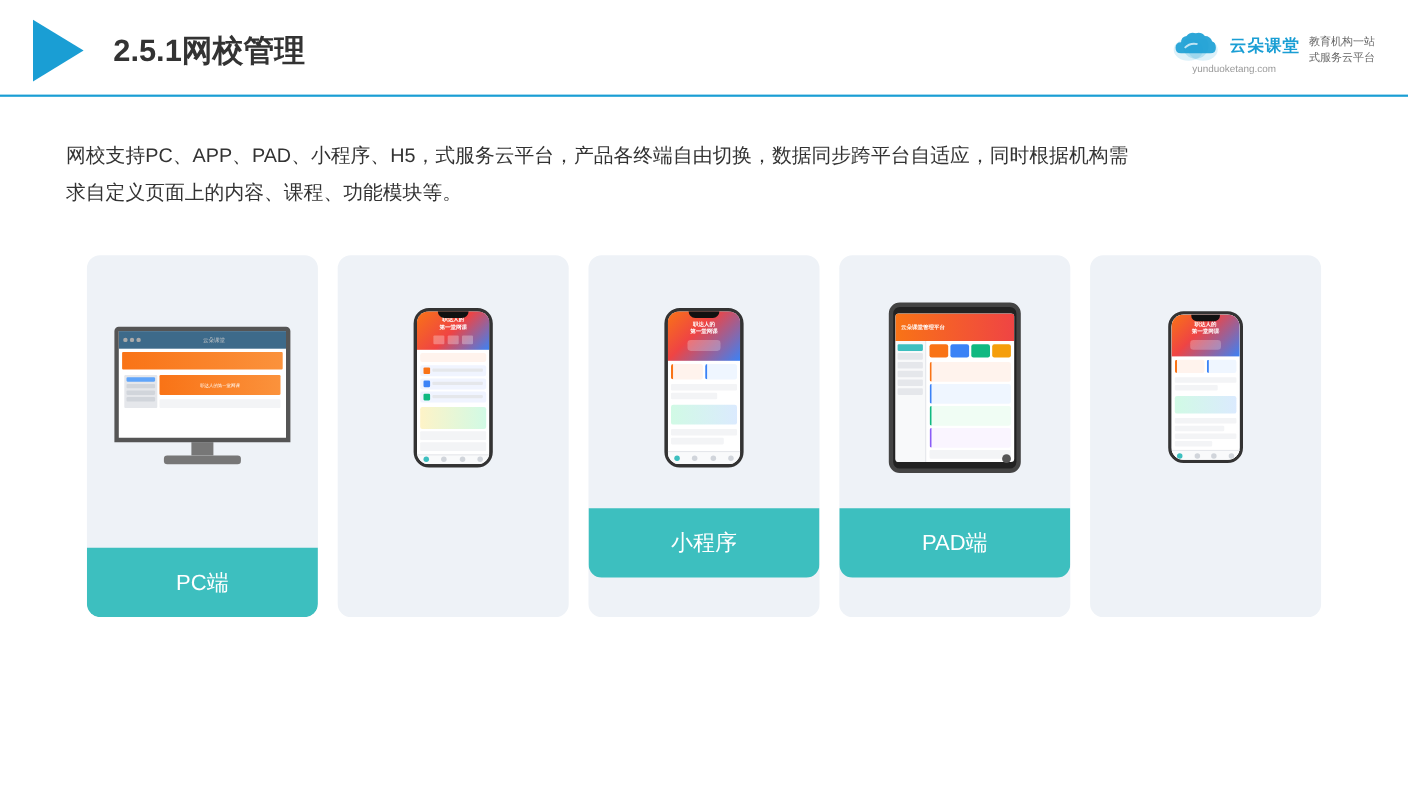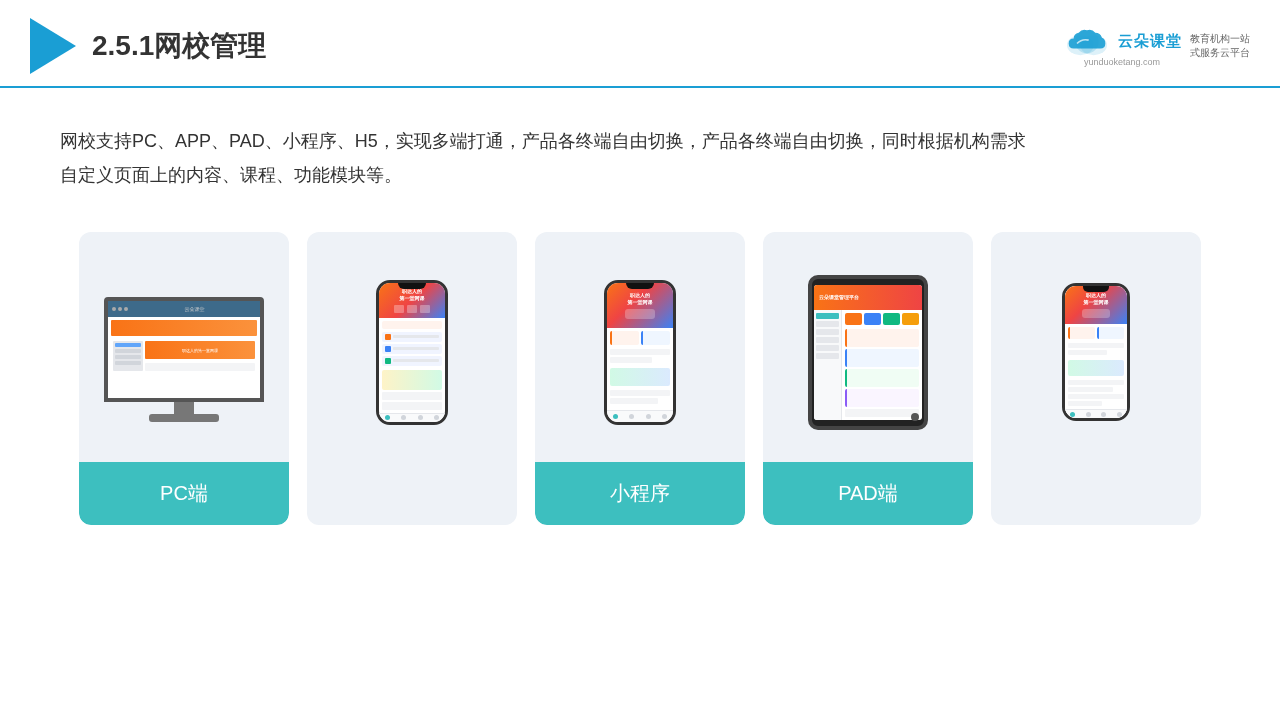--- a/index.html
+++ b/index.html
@@ -15,21 +15,21 @@
     .header {
       display: flex;
       align-items: center;
       justify-content: space-between;
       padding: 18px 30px 12px 30px;
       border-bottom: 2px solid #1a9ed4;
     }
     .header-left {
       display: flex;
       align-items: center;
-      gap: 16px;
+      gap: 27px;
     }
     .logo-triangle {
       width: 0;
       height: 0;
       border-top: 28px solid transparent;
       border-bottom: 28px solid transparent;
       border-left: 46px solid #1a9ed4;
     }
     .page-title {
       font-size: 28px;
@@ -441,26 +441,26 @@
         </svg>
         <span class="brand-name">云朵课堂</span>
       </div>
       <span class="brand-url">yunduoketang.com</span>
     </div>
     <span class="brand-sub">教育机构一站<br>式服务云平台</span>
   </div>
 </div>
 
 <div class="description">
-  <span>网校支持PC、APP、PAD、小程序、H5，实现多端打通，产品各终端自由切换，产品各终端自由切换，同时根据机构需求自定义页面上的内容、课程、功能模块等。</span>
+  <span>网校支持PC、APP、PAD、小程序、H5，式服务云平台，产品各终端自由切换，数据同步跨平台自适应，同时根据机构需求自定义页面上的内容、课程、功能模块等。</span>
 </div>
 
 <div class="cards-section">
 
-  <div class="card" style="background:#eef2f7;">
+  <div class="card" style="background:#eef2f7;gap:36px;">
     <div class="card-image-area card-image-area-pc">
       <div class="pc-monitor">
         <div class="monitor-screen">
           <div class="monitor-topbar">
             <div class="dot"></div>
               <div class="dot"></div>
               <div class="dot"></div>
             <span style="color:#ccc;font-size:5px;margin-left:3px;flex:1;text-align:center;">云朵课堂</span>
           </div>
           <div class="screen-content">

